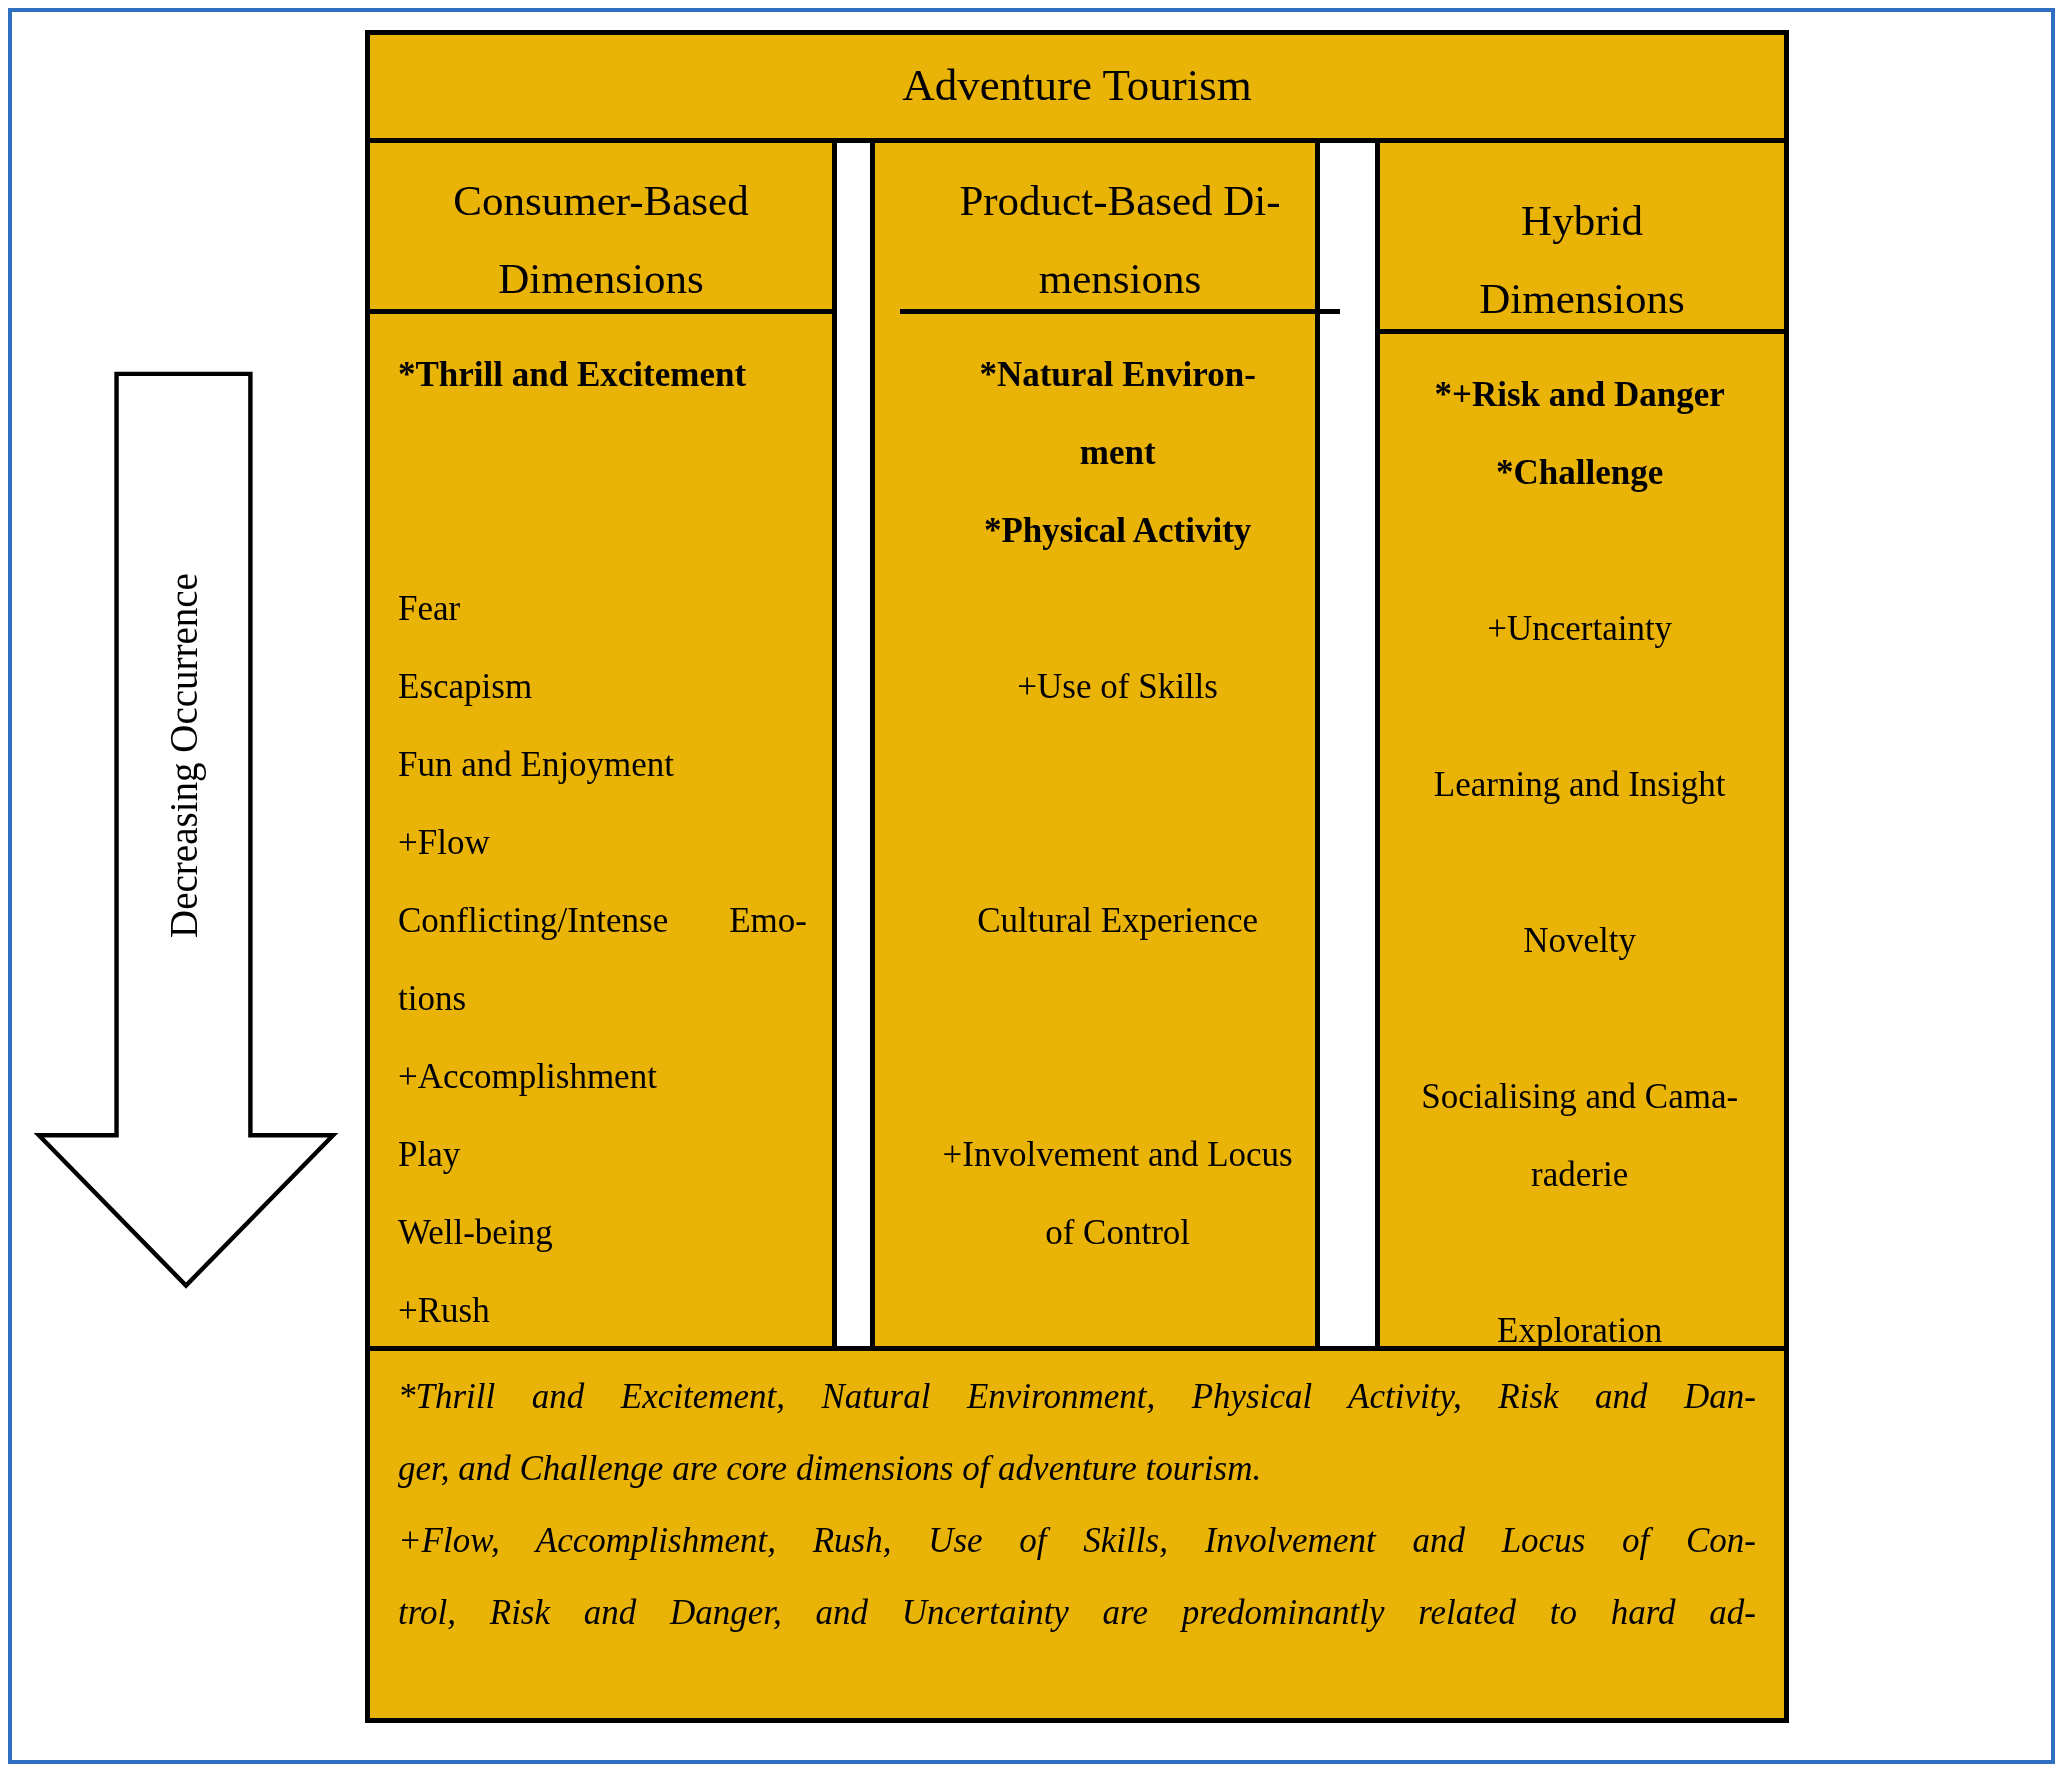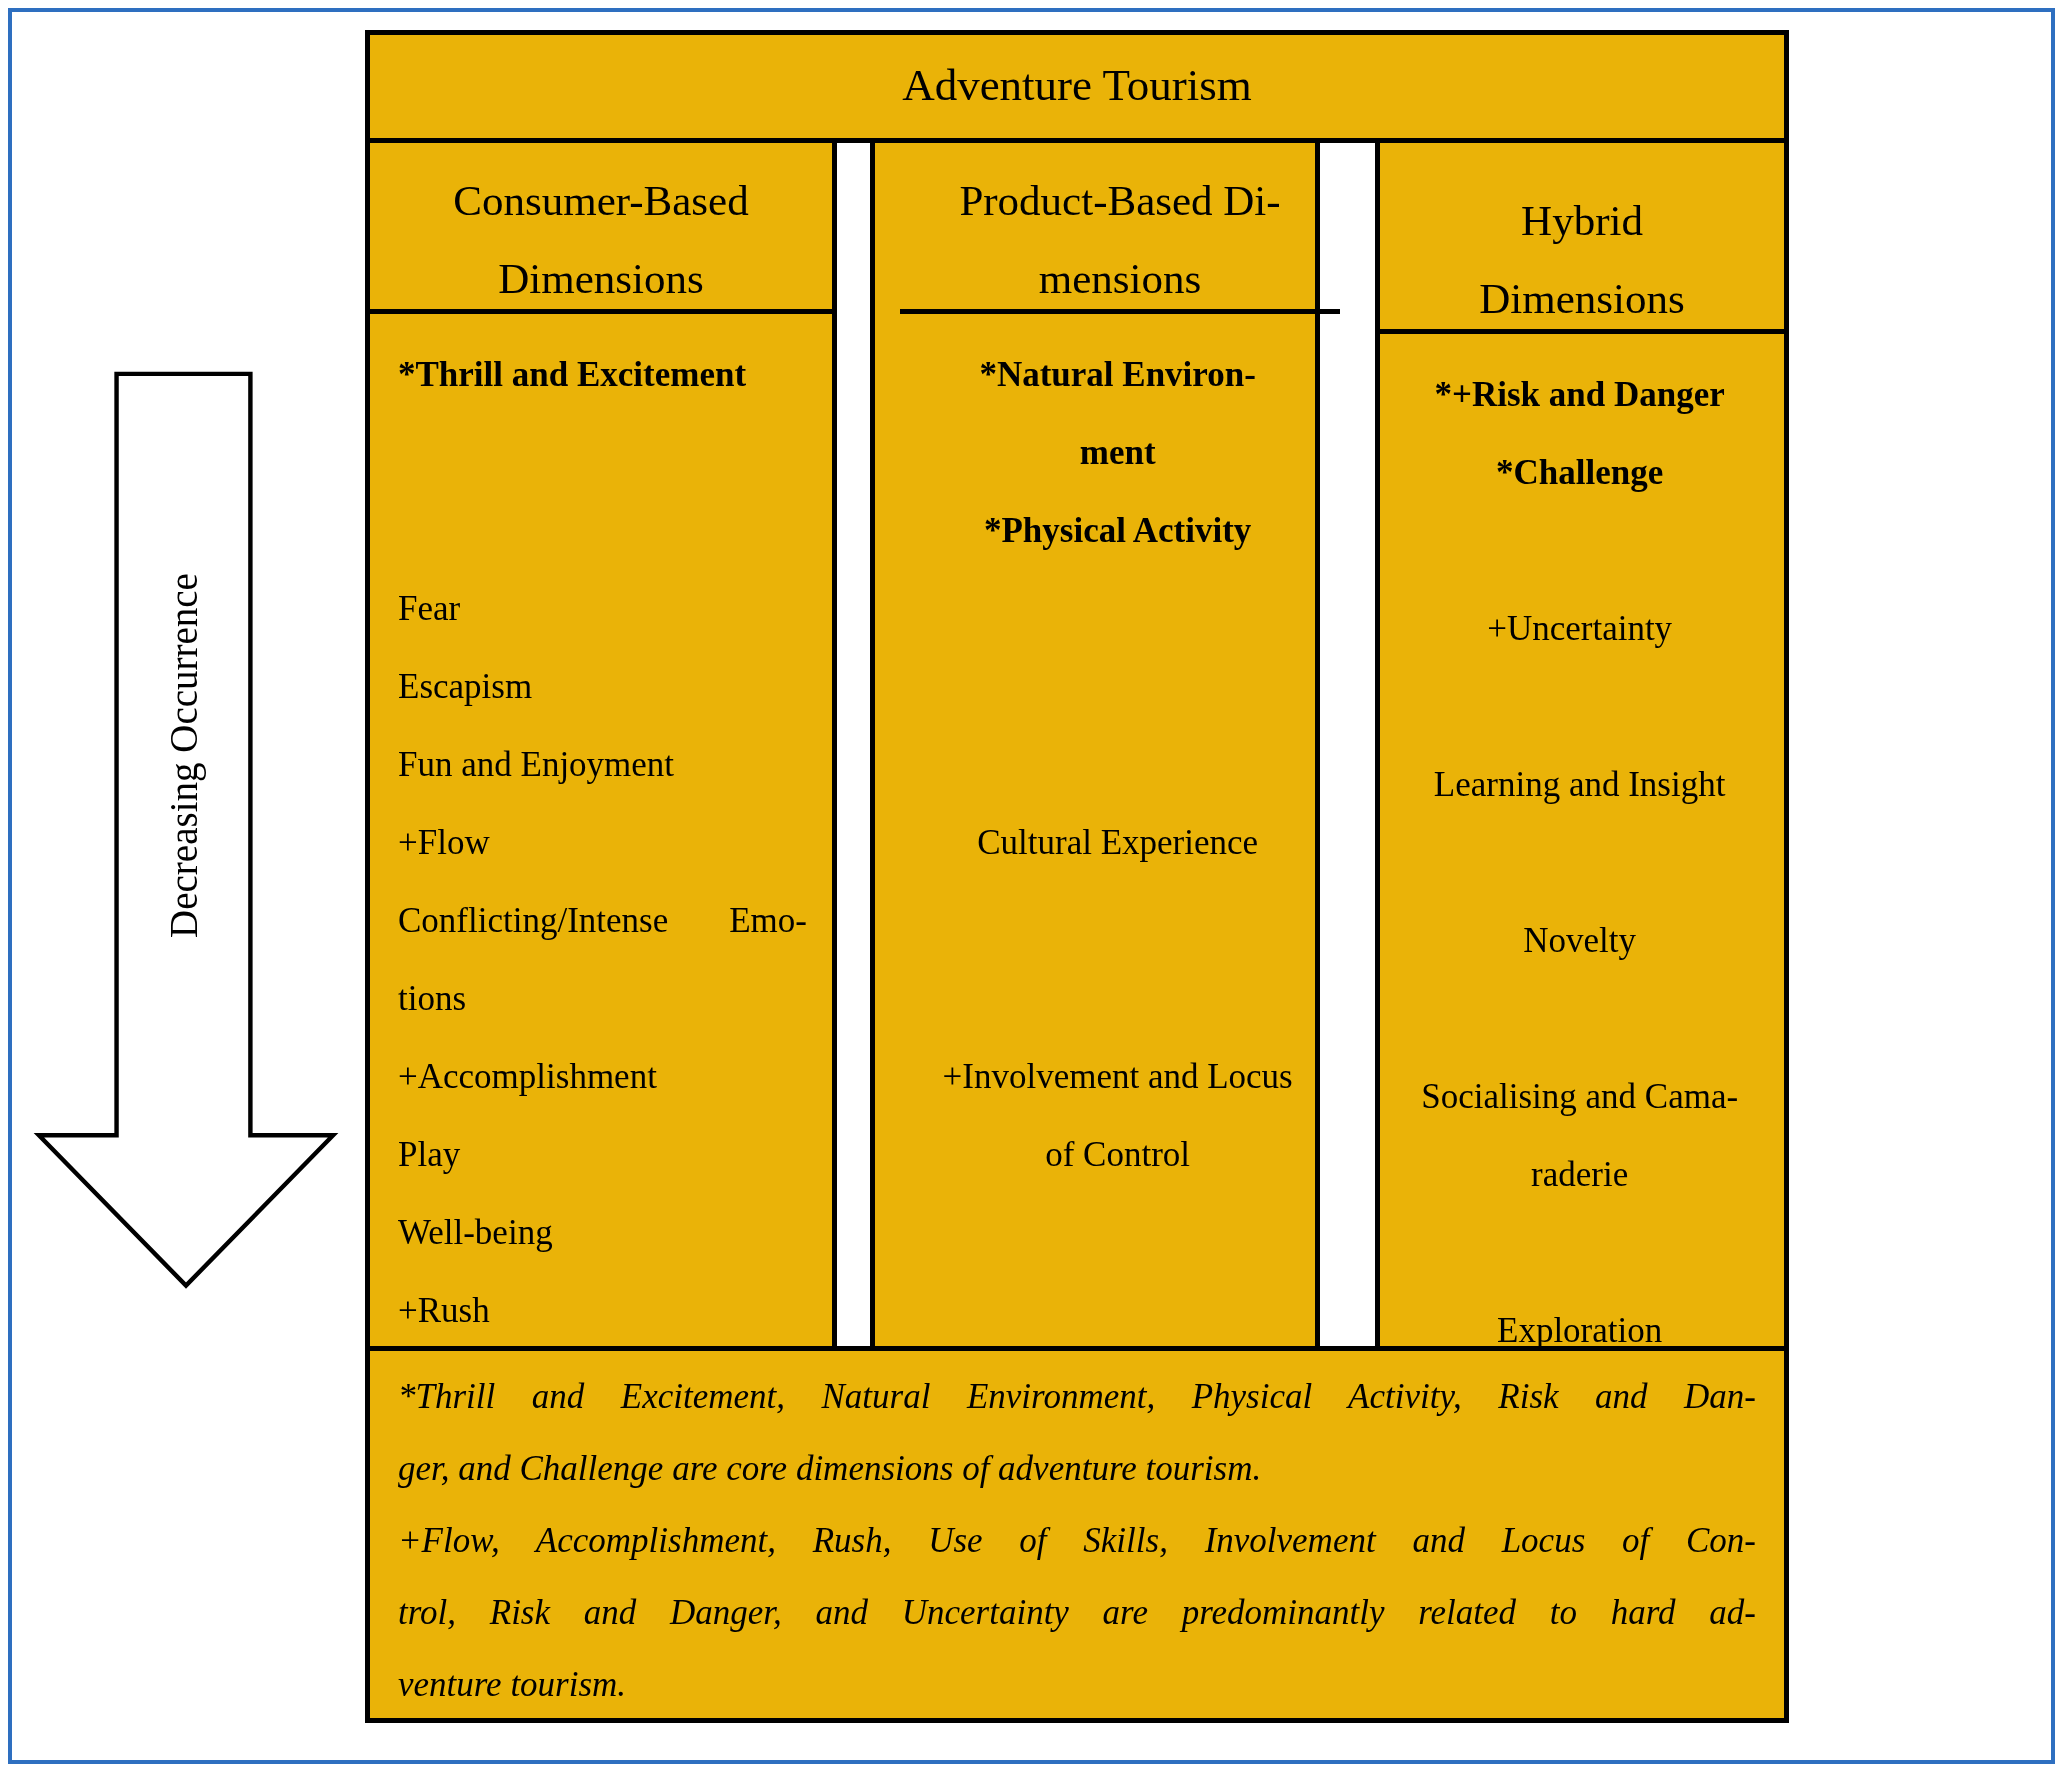--- a/index.html
+++ b/index.html
@@ -105,20 +105,21 @@
         <div class="col c1">
           <div class="col-head">
             <div class="hline">Product-Based Di-</div>
             <div class="hline">mensions</div>
           </div>
           <div class="col-body">
             <div class="line bold">*Natural Environ-</div>
             <div class="line bold">ment</div>
             <div class="line bold">*Physical Activity</div>
             <div class="line"></div>
+            <div class="line">+Use of Skills</div>
             <div class="line"></div>
             <div class="line"></div>
             <div class="line">Cultural Experience</div>
             <div class="line"></div>
             <div class="line"></div>
             <div class="line">+Involvement and Locus</div>
             <div class="line">of Control</div>
             <div class="line"></div>
           </div>
         </div>
@@ -144,18 +145,17 @@
           </div>
         </div>
       </div>
 
     <div class="footnote">
 
     <div class="fline justify">*Thrill and Excitement, Natural Environment, Physical Activity, Risk and Dan-</div>
         <div class="fline">ger, and Challenge are core dimensions of adventure tourism.</div>
         <div class="fline justify">+Flow, Accomplishment, Rush, Use of Skills, Involvement and Locus of Con-</div>
         <div class="fline justify">trol, Risk and Danger, and Uncertainty are predominantly related to hard ad-</div>
-        <div class="fline">venture tourism.</div>
       </div>
 
   </div>
 </div>
 
 
 </body></html>

